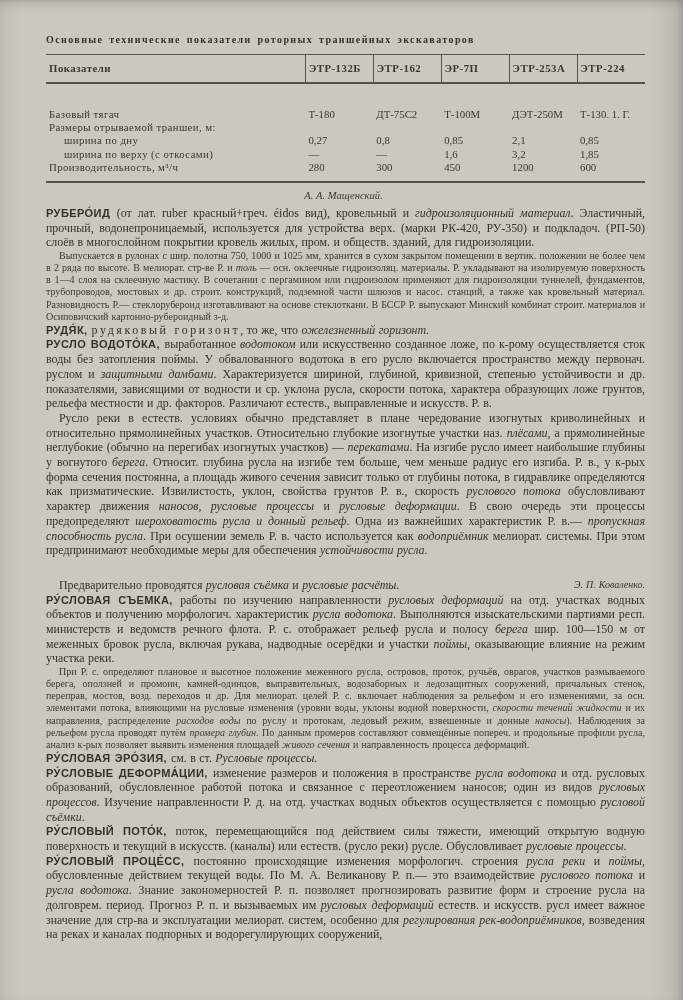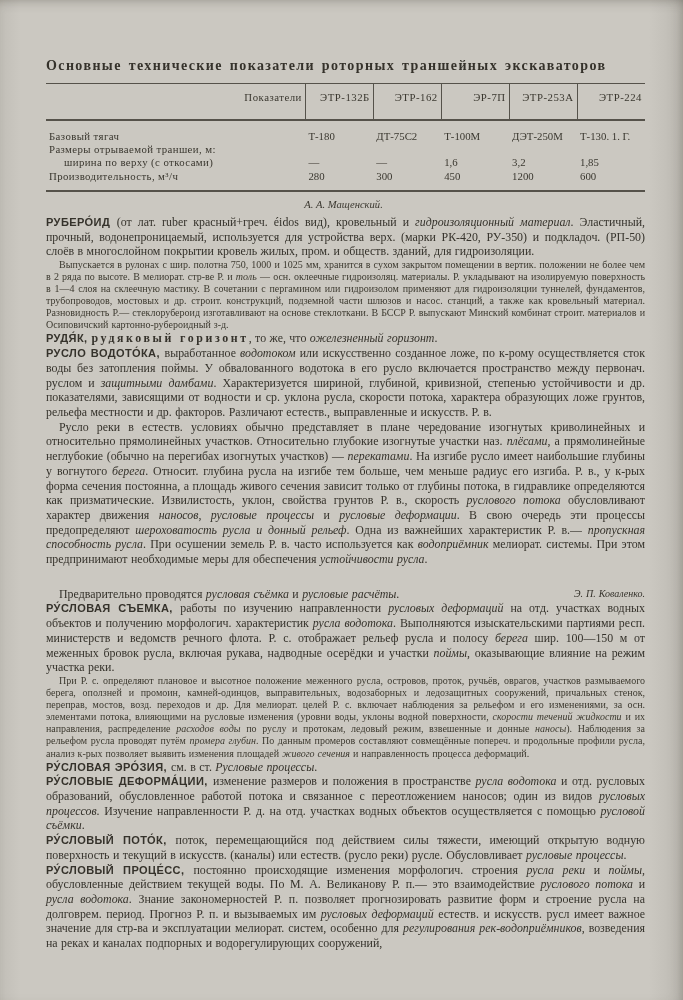--- a/index.html
+++ b/index.html
@@ -11,55 +11,55 @@
     box-sizing:border-box;
     padding:34px 38px 0 46px;
     background:linear-gradient(90deg,#c1beb7 0%,#cbc8c1 3%,#cbc8c1 95%,#bcb9b2 100%);
     box-shadow:inset 0 8px 14px -10px rgba(60,55,45,.45), inset -10px 0 16px -12px rgba(60,55,45,.4);
     overflow:hidden;
     font-family:"Liberation Serif", serif;
     color:#35322b;
     -webkit-hyphens:auto;hyphens:auto;
   }
   .table-caption{
-    font-weight:bold;font-size:14px;letter-spacing:1.4px;
-    color:#35322b;word-spacing:2px;margin-top:24px;
+    font-weight:bold;font-size:10px;letter-spacing:1.4px;
+    color:#35322b;word-spacing:2px;
   }
   table.spec{
     width:100%;border-collapse:collapse;margin-top:9px;
     font-size:10.8px;color:#3a372f;
     border-bottom:2px solid #55524a;
   }
   table.spec thead tr{border-top:1px solid #55524a;border-bottom:2px solid #55524a;}
   table.spec th{
-    font-weight:normal;padding:7px 3px 16px;text-align:right;letter-spacing:.5px;
+    font-weight:bold;padding:7px 3px 8px;text-align:left;letter-spacing:.5px;
   }
   table.spec th:first-child{width:42%;}
   table.spec th:not(:first-child){border-left:1px solid #55524a;width:11%;}
   table.spec td{padding:0 3px;line-height:13.2px;vertical-align:bottom;}
   table.spec td:first-child{text-align:left;letter-spacing:.4px;}
   table.spec td:not(:first-child){text-align:left;}
-  table.spec tr.first td{padding-top:9px;margin-left:32px;}
+  table.spec tr.first td{padding-top:24px;margin-left:32px;}
   table.spec tr.last td{padding-bottom:7px;}
   table.spec td.ind{padding-left:18px;}
   .sig-top{
     text-align:center;font-style:italic;font-size:10.6px;
     margin:7px 4px 5px 0;color:#3a372f;
   }
   .cols{display:flex;gap:20px;flex-direction:column;}
   .col{flex:1 1 0;min-width:0;}
   .para{
     margin:0;font-size:11.9px;line-height:14.7px;text-align:justify;
     word-spacing:.5px;
   }
   .para.indent{text-indent:13px;}
   .para.small{font-size:10px;line-height:12.1px;color:#3c392f;}
   .b{font-weight:bold;font-family:"Liberation Sans", sans-serif;font-size:.93em;letter-spacing:.4px;}
   .i{font-style:italic;}
-  .sp{letter-spacing:2.6px;font-weight:bold;}
+  .sp{letter-spacing:2.6px;}
   .sig{float:right;font-style:italic;font-size:10px;}
 </style>
 </head>
 <body>
 
 <div class="page">
 
   <div class="table-caption">Основные технические показатели роторных траншейных экскаваторов</div>
 
   <table class="spec">
@@ -82,20 +82,28 @@
           <td>ДЭТ-250М</td>
           <td>Т-130. 1. Г.</td>
         </tr>
         <tr>
           <td>Размеры отрываемой траншеи, м:</td>
           <td></td>
           <td></td>
           <td></td>
           <td></td>
           <td></td>
+        </tr>
+        <tr>
+          <td class="ind">ширина по дну</td>
+          <td>0,27</td>
+          <td>0,8</td>
+          <td>0,85</td>
+          <td>2,1</td>
+          <td>0,85</td>
         </tr>
         <tr>
           <td class="ind">ширина по верху (с откосами)</td>
           <td>—</td>
           <td>—</td>
           <td>1,6</td>
           <td>3,2</td>
           <td>1,85</td>
         </tr>
         <tr class="last">

